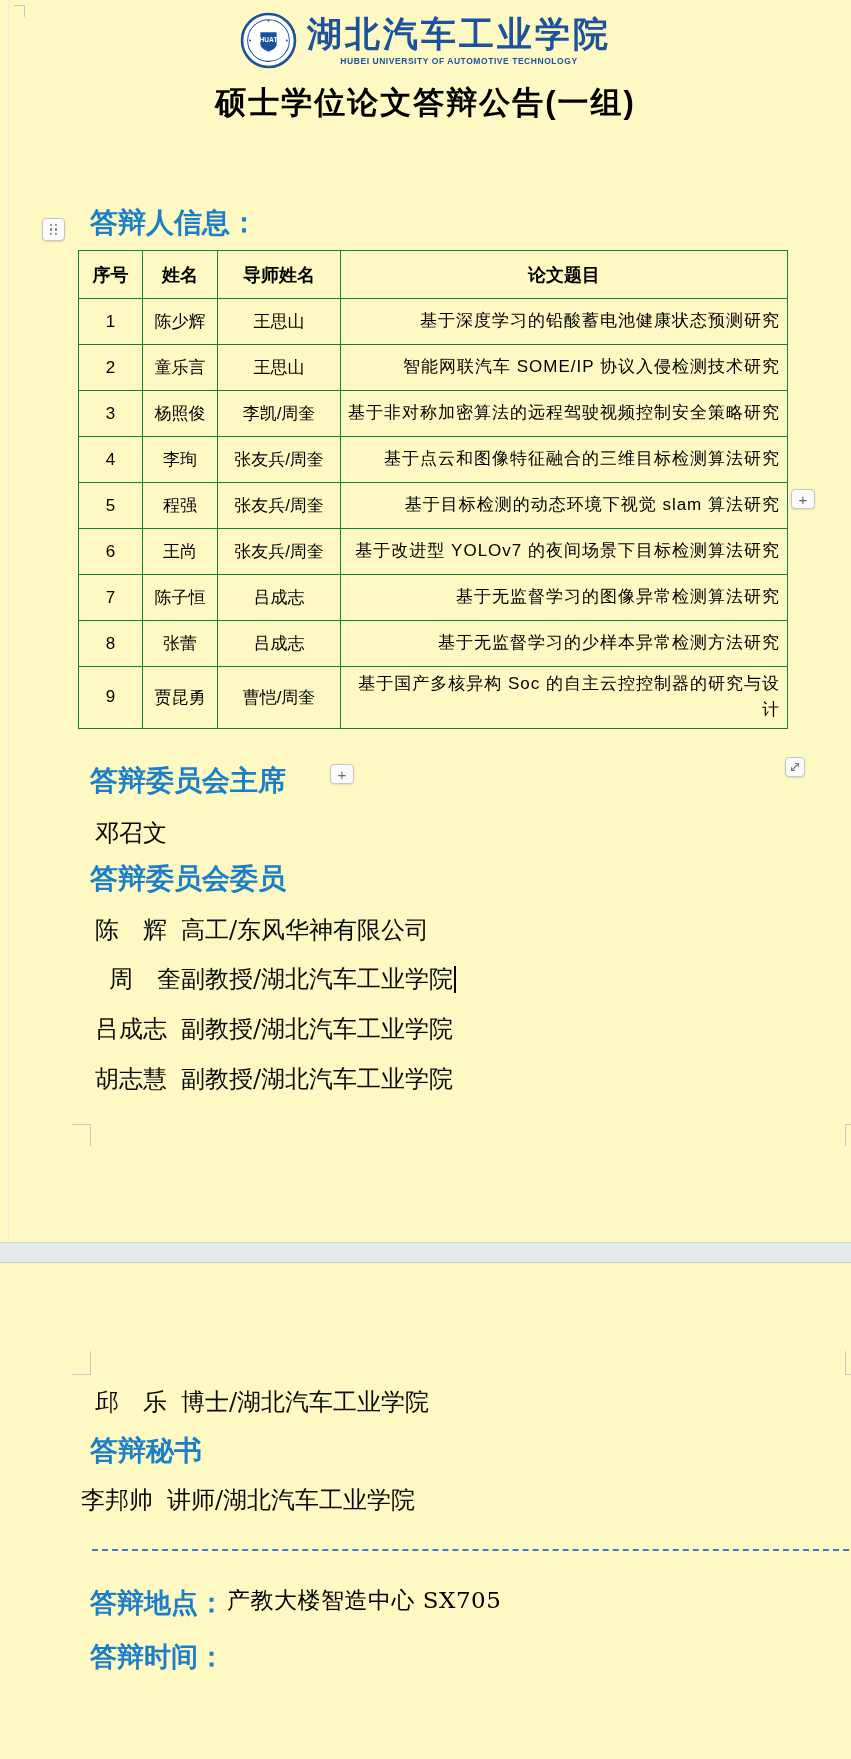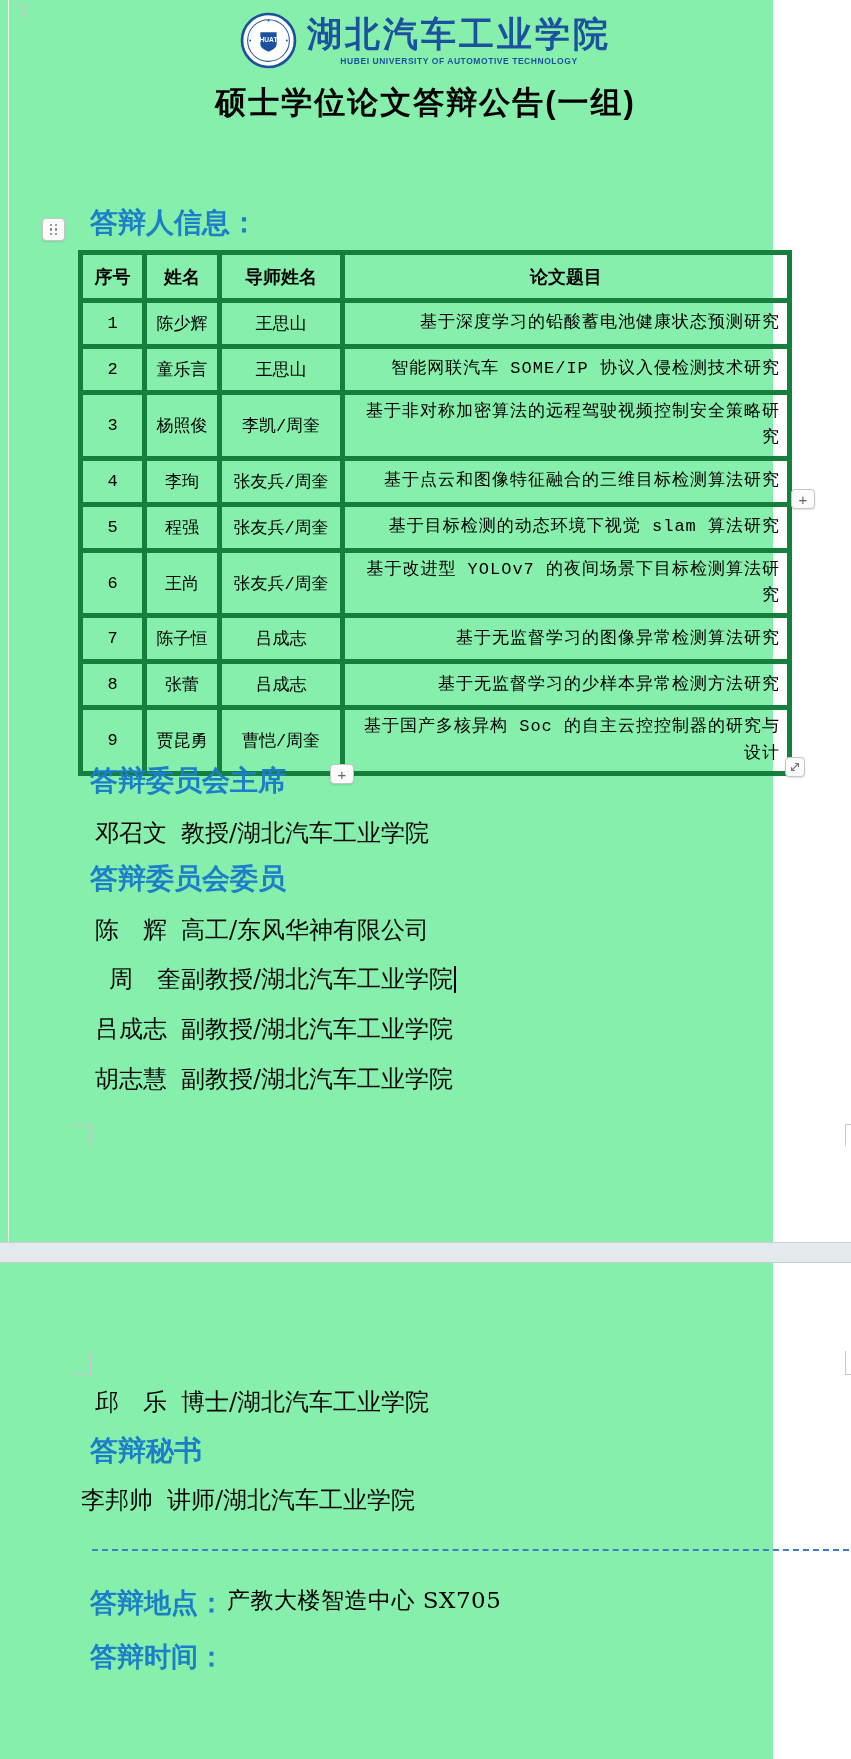--- a/index.html
+++ b/index.html
@@ -1,19 +1,19 @@
 <!DOCTYPE html>
 <html><head>
 <meta charset="utf-8">
 <style>
   * { margin:0; padding:0; box-sizing:border-box; }
   html,body { width:851px; height:1759px; background:#ffffff; overflow:hidden;
               font-family:"DejaVu Serif", serif; }
   .abs { position:absolute; }
-  .page-root { position:relative; width:773px; height:1759px; background:#86efac; }
+  .page-root { position:relative; width:851px; height:1759px; background:#fef9c3; }
 
   
   .logo-row { top:12px; left:0; width:851px; display:flex; justify-content:center;
               align-items:center; gap:10px; }
   .logo-text-col { display:flex; flex-direction:column; align-items:center; }
   .logo-cn { font-size:35px; font-weight:bold; color:#1c519e; letter-spacing:3px;
              font-family:"DejaVu Serif", serif; line-height:1.1; }
   .logo-en { font-size:8.5px; font-weight:bold; color:#1c519e; letter-spacing:0.55px;
              font-family:"Liberation Sans", sans-serif; margin-top:2px; }
 
@@ -22,22 +22,22 @@
                font-weight:bold; color:#000; letter-spacing:2px;
                font-family:"Liberation Sans", sans-serif; }
 
   
   .h-blue { color:#1b7ec8; font-weight:bold; font-size:28px;
             font-family:"Liberation Sans", sans-serif; }
 
   
   table.def-table { top:250px; left:78px; width:709px; border-collapse:collapse;
                     table-layout:fixed; }
-  .def-table th, .def-table td { border:5px solid #15803d; vertical-align:middle;
-    font-family:Liberation Mono, monospace; color:#000; }
+  .def-table th, .def-table td { border:1px solid #15803d; vertical-align:middle;
+    font-family:Liberation Sans, sans-serif; color:#000; }
   .def-table th { height:48px; font-size:18px; font-weight:bold; text-align:center; }
   .def-table td { height:46px; font-size:17px; text-align:center; padding:4px 2px; }
   .def-table td.t-title { text-align:right; padding:4px 7px; letter-spacing:1px;
                           line-height:1.55; }
   .col-no { width:64px; } .col-name { width:75px; } .col-adv { width:123px; }
   .col-title { width:447px; }
 
   
   .person-line { display:flex; align-items:center; font-size:24px; color:#0a0a0a;
                  line-height:30px; }
@@ -201,21 +201,20 @@
   </div>
 
   <div class="ui-btn resize-handle">
     <svg width="12" height="12" viewBox="0 0 12 12">
       <path d="M2.5 9.5 L9.5 2.5 M2.5 9.5 h3 M2.5 9.5 v-3 M9.5 2.5 h-3 M9.5 2.5 v3" stroke="#777" stroke-width="1.1" fill="none" stroke-linecap="round"></path>
     </svg>
   </div>
 
   <div class="abs person-line" style="left:95px; top:818px;">
     <span class="person-name">邓召文</span>
-    <span class="person-affil">教授/湖北汽车工业学院</span>
   </div>
 
   <div class="abs h-blue" style="left:90px; top:860px;">答辩委员会委员</div>
 
   <div class="abs person-line" style="left:95px; top:915px;">
     <span class="person-name">陈　辉</span>
     <span class="person-affil">高工/东风华神有限公司</span>
   </div>
   <div class="abs person-line" style="left:95px; top:964px;text-align:right;">
     <span class="person-name">周　奎</span>

